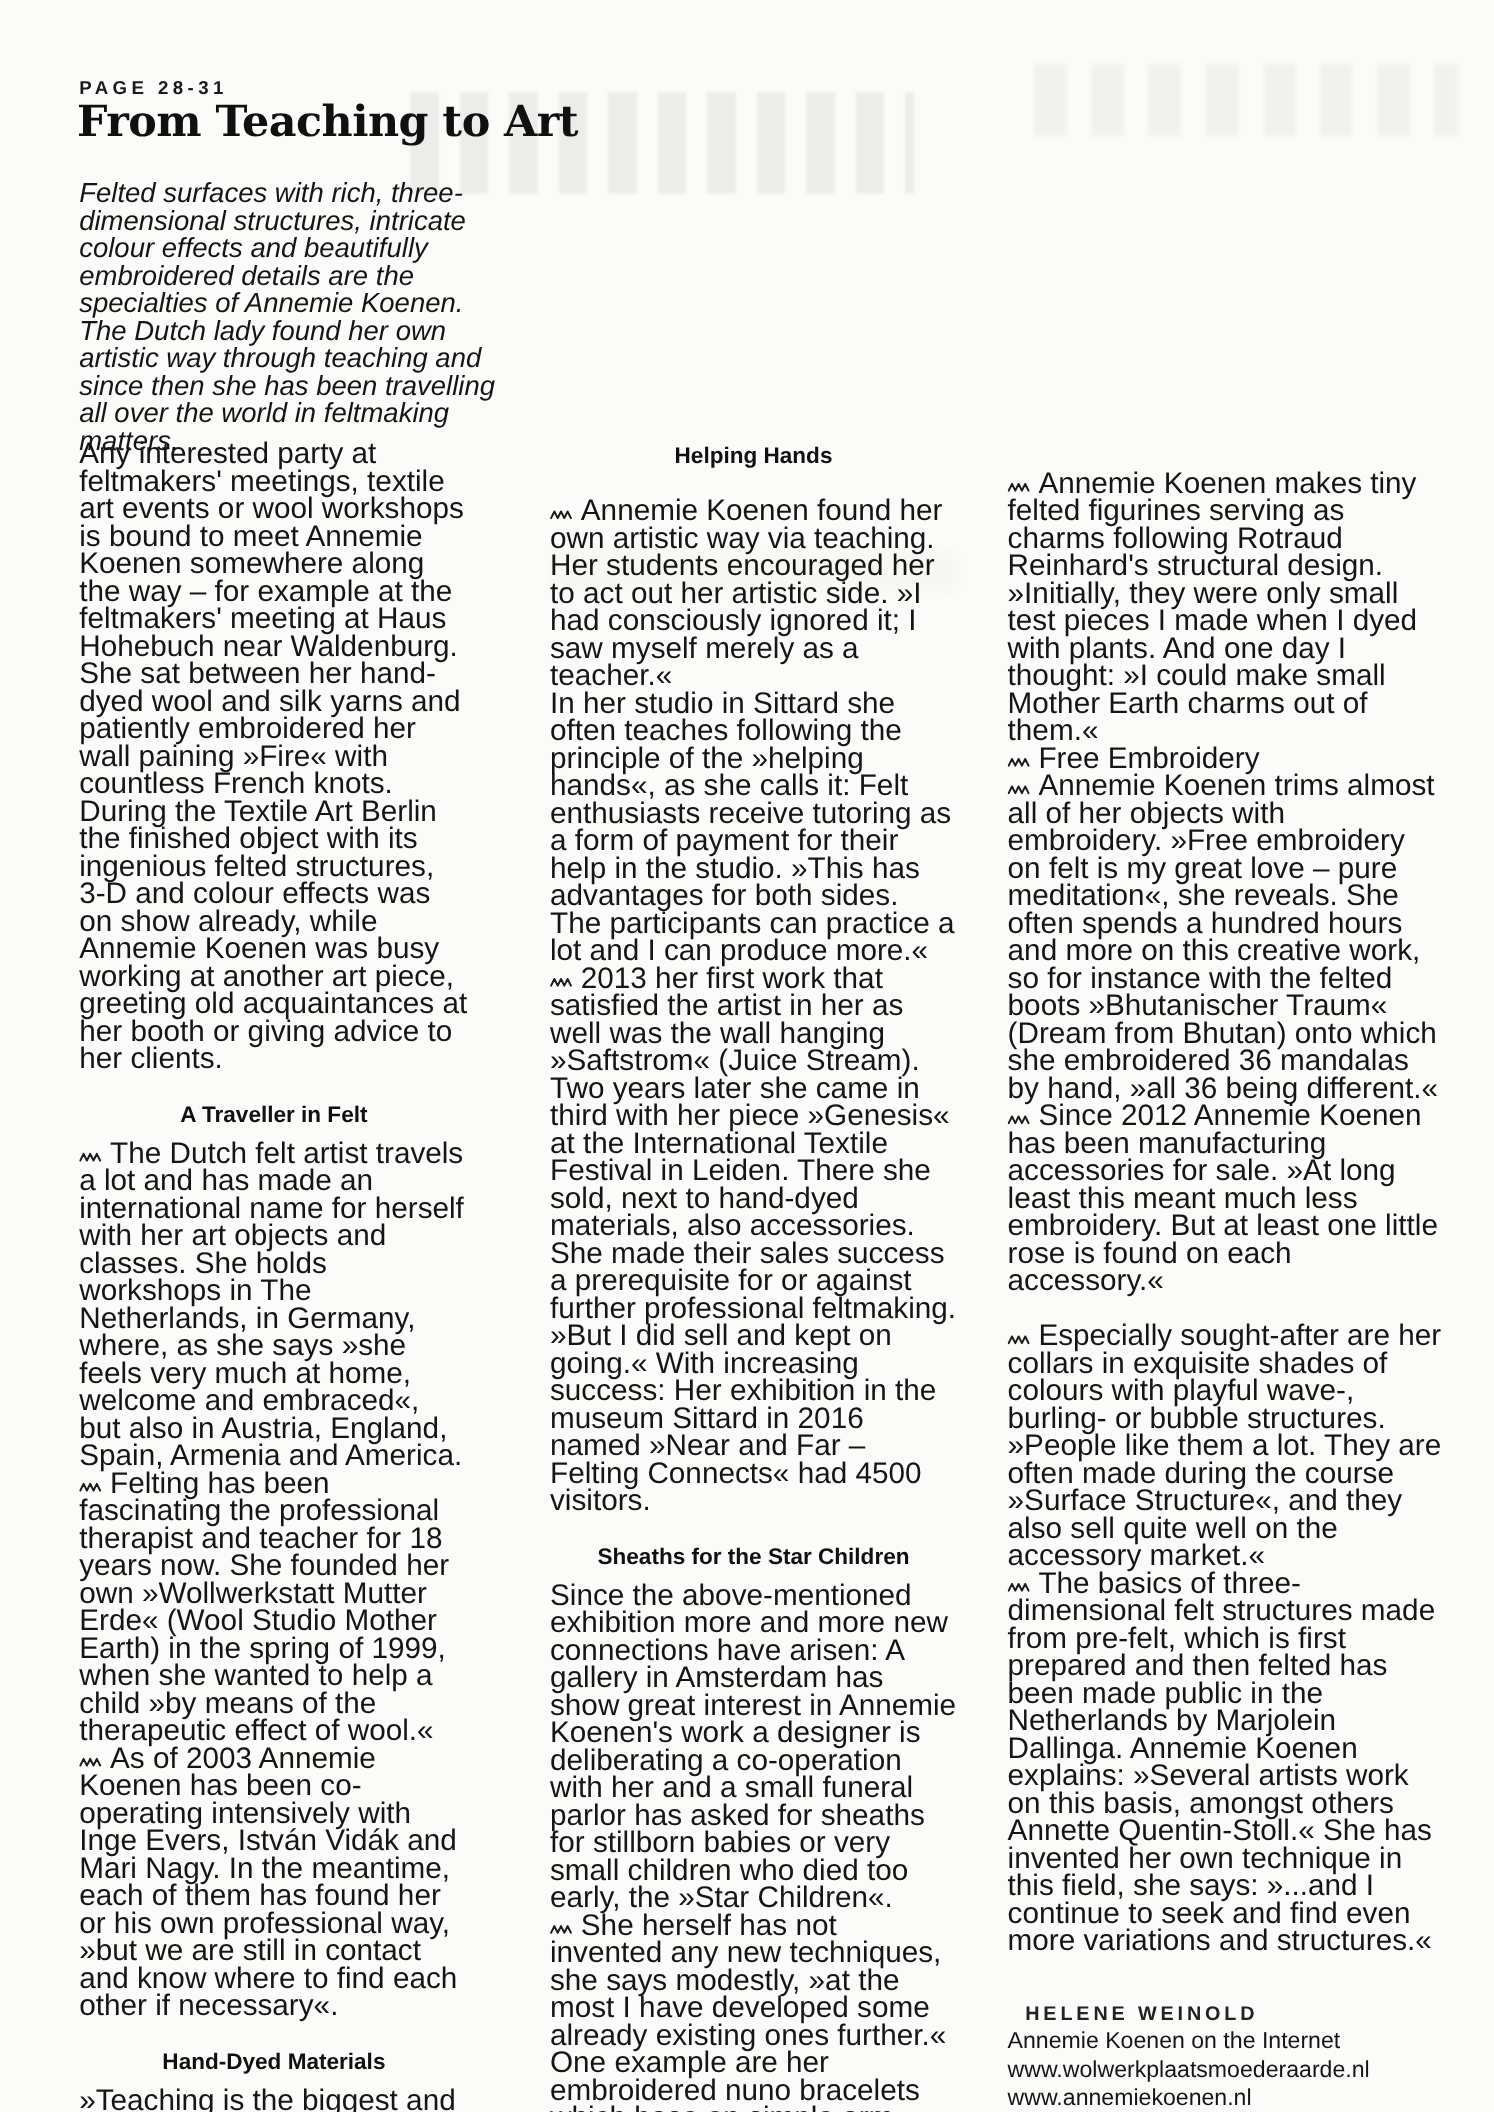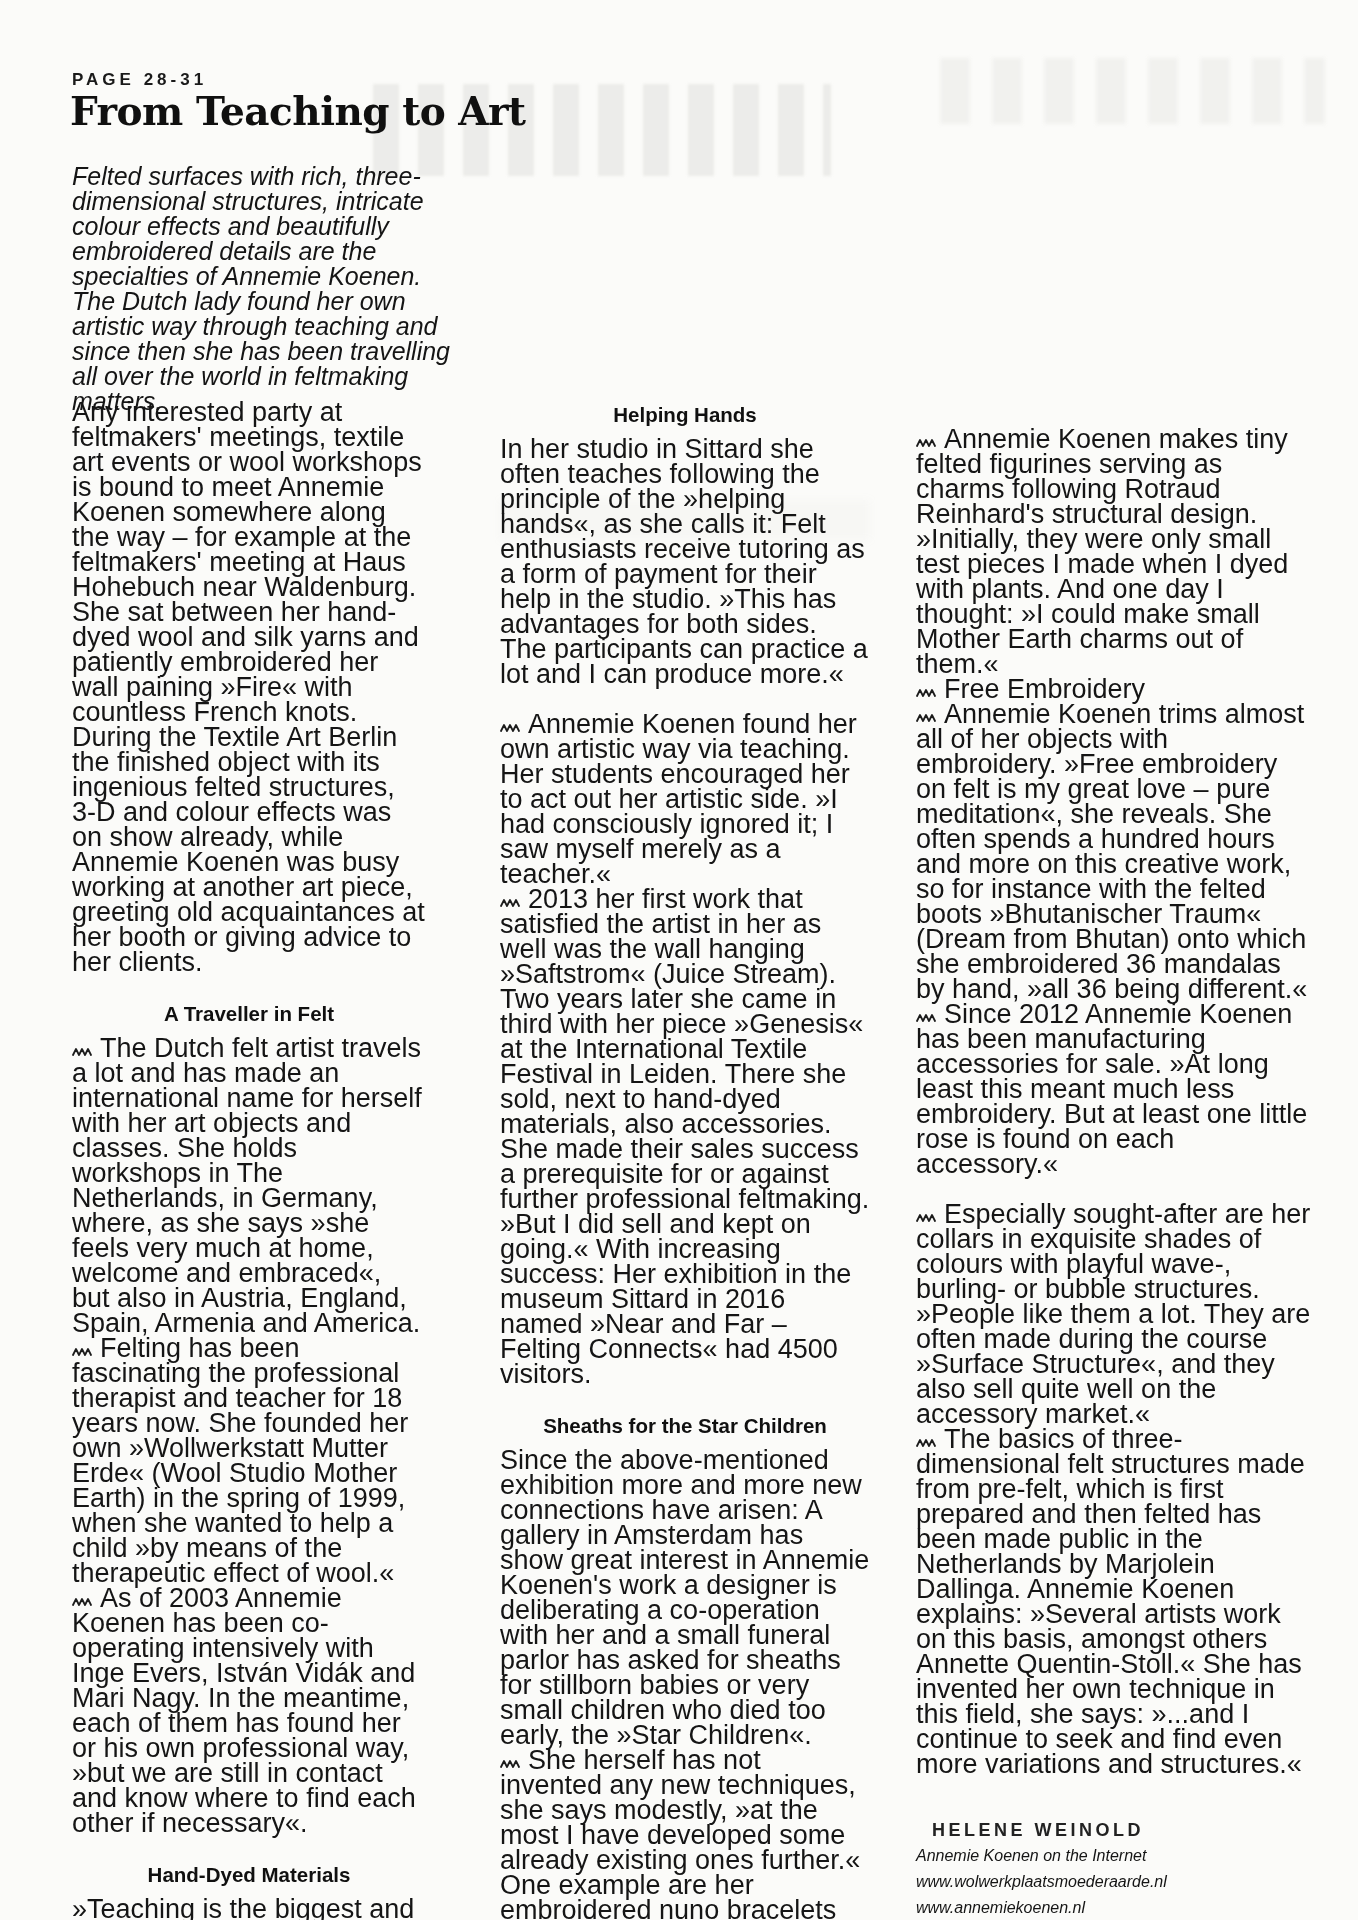--- a/index.html
+++ b/index.html
@@ -65,21 +65,21 @@
   .heading.first { margin-top: 2px; }
 
   .wave-icon { display: inline-block; margin-right: 7px; }
   .wave-icon svg { display: inline-block; vertical-align: baseline; }
 
   .byline {
     margin: 40px 0 0 16px; font-size: 18px; line-height: 26px;
     font-weight: bold; letter-spacing: 3.5px; color: #222;
   }
   .footer-line {
-    margin: 0; font-style: italic; font-size: 16px; line-height: 26px;
+    margin: 0; font-size: 21px; line-height: 26px;
     color: #151515;
   }
 </style>
 </head>
 <body>
 
 <div class="page">
 
   <div class="artifact artifact-1"></div>
   <div class="artifact artifact-2"></div>
@@ -100,24 +100,24 @@
           </svg></span><span>Felting has been fascinating the professional therapist and teacher for 18 years now. She founded her own »Wollwerkstatt Mutter Erde« (Wool Studio Mother Earth) in the spring of 1999, when she wanted to help a child »by means of the therapeutic effect of wool.«</span></p>
     <p class="para"><span class="wave-icon"><svg width="21" height="10" viewBox="0 0 21 10">
             <polyline points="1,8 4,2 7,8 10,2 13,8 16,2 19,8" fill="none" stroke="#1c1c1c" stroke-width="1.8" stroke-linecap="round" stroke-linejoin="round"></polyline>
           </svg></span><span>As of 2003 Annemie Koenen has been co-operating intensively with Inge Evers, István Vidák and Mari Nagy. In the meantime, each of them has found her or his own professional way, »but we are still in contact and know where to find each other if necessary«.</span></p>
     <h2 class="heading">Hand-Dyed Materials</h2>
     <p class="para">»Teaching is the biggest and most significant part of my work«, she explains. »Then the dyeing and selling of materials – these are my safer means of subsistence.« Her yarns and fibers, dyed in exquisite hues and gradients, are very popular with feltmakers. She could not make a living only by selling her art objects and accessories such as hats, scarves, collars, cuffs and bracelets.</p>
   </div>
 
   <div class="col col-2">
     <h2 class="heading first">Helping Hands</h2>
-    <p class="para">In her studio in Sittard she often teaches following the principle of the »helping hands«, as she calls it: Felt enthusiasts receive tutoring as a form of payment for their help in the studio. »This has advantages for both sides. The participants can practice a lot and I can produce more.«</p>
     <p class="para gap"><span class="wave-icon"><svg width="21" height="10" viewBox="0 0 21 10">
             <polyline points="1,8 4,2 7,8 10,2 13,8 16,2 19,8" fill="none" stroke="#1c1c1c" stroke-width="1.8" stroke-linecap="round" stroke-linejoin="round"></polyline>
           </svg></span><span>Annemie Koenen found her own artistic way via teaching. Her students encouraged her to act out her artistic side. »I had consciously ignored it; I saw myself merely as a teacher.«</span></p>
+    <p class="para">In her studio in Sittard she often teaches following the principle of the »helping hands«, as she calls it: Felt enthusiasts receive tutoring as a form of payment for their help in the studio. »This has advantages for both sides. The participants can practice a lot and I can produce more.«</p>
     <p class="para"><span class="wave-icon"><svg width="21" height="10" viewBox="0 0 21 10">
             <polyline points="1,8 4,2 7,8 10,2 13,8 16,2 19,8" fill="none" stroke="#1c1c1c" stroke-width="1.8" stroke-linecap="round" stroke-linejoin="round"></polyline>
           </svg></span><span>2013 her first work that satisfied the artist in her as well was the wall hanging »Saftstrom« (Juice Stream). Two years later she came in third with her piece »Genesis« at the International Textile Festival in Leiden. There she sold, next to hand-dyed materials, also accessories. She made their sales success a prerequisite for or against further professional feltmaking. »But I did sell and kept on going.« With increasing success: Her exhibition in the museum Sittard in 2016 named »Near and Far – Felting Connects« had 4500 visitors.</span></p>
     <h2 class="heading">Sheaths for the Star Children</h2>
     <p class="para">Since the above-mentioned exhibition more and more new connections have arisen: A gallery in Amsterdam has show great interest in Annemie Koenen's work a designer is deliberating a co-operation with her and a small funeral parlor has asked for sheaths for stillborn babies or very small children who died too early, the »Star Children«.</p>
     <p class="para"><span class="wave-icon"><svg width="21" height="10" viewBox="0 0 21 10">
             <polyline points="1,8 4,2 7,8 10,2 13,8 16,2 19,8" fill="none" stroke="#1c1c1c" stroke-width="1.8" stroke-linecap="round" stroke-linejoin="round"></polyline>
           </svg></span><span>She herself has not invented any new techniques, she says modestly, »at the most I have developed some already existing ones further.« One example are her embroidered nuno bracelets which base on simple arm rings, as Mari Nagy and István Vidák have described in their little book »Filzen mit Kindern« (Felting with Children).</span></p>
   </div>
 

